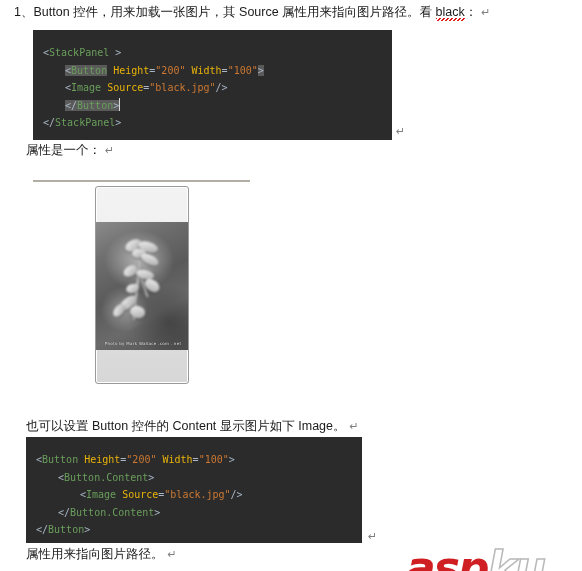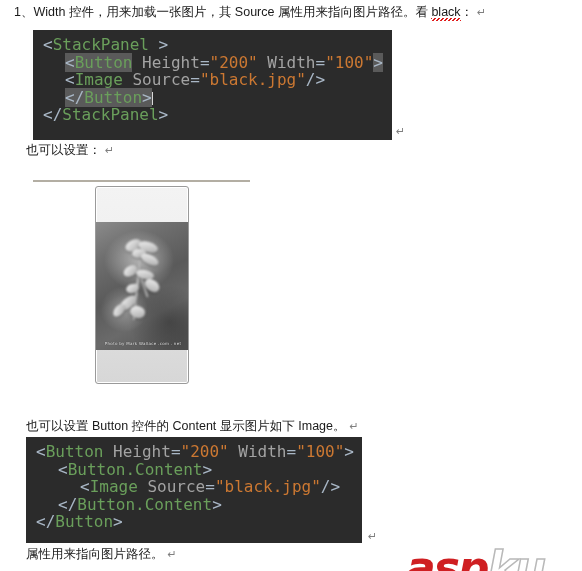--- a/index.html
+++ b/index.html
@@ -36,32 +36,32 @@
     background-repeat:repeat-x;
     background-position:left bottom;
     padding-bottom:2px;
   }
 
   
   .codeblock{
     position:absolute;
     background:#2b2b2b;
     font-family:"DejaVu Sans Mono","Liberation Mono",monospace;
-    font-size:16px;
+    font-size:10px;
     line-height:17.5px;
     color:#a9b7c6;
-    padding:6px 0 4px 0;
+    padding:14px 0 4px 0;
     box-sizing:border-box;
     white-space:pre;
     overflow:hidden;
   }
   .codeblock .ln{display:block;padding-left:10px;}
   .tag{color:#6a9f5b;}
   .brk{color:#a9b7c6;}
-  .attr{color:#a3a3a3;}
+  .attr{color:#eab308;}
   .val{color:#cc7832;}
   .sel{background:#5a5a5a;}
   .caret{
     display:inline-block;
     width:1px;height:13px;
     background:#d8d8d8;
     vertical-align:-2px;
   }
 
   
@@ -159,28 +159,28 @@
     letter-spacing:0.5px;
     margin-top:-12px;
     margin-left:62px;
     white-space:nowrap;
   }
 </style>
 </head>
 <body>
 
 <div class="para" style="left:14px;top:4px;">
-  <span>1、</span><span>Width 控件，用来加载一张图片，其 Source 属性用来指向图片路径。看 </span><span class="misspell">black</span><span>：</span><span class="pilcrow">↵</span>
+  <span>1、</span><span>Button 控件，用来加载一张图片，其 Source 属性用来指向图片路径。看 </span><span class="misspell">black</span><span>：</span><span class="pilcrow">↵</span>
 </div>
 
 <div class="codeblock" id="cb1" style="left:33px;top:30px;width:359px;height:110px;"><span class="ln" style="padding-left: 10px;"><span class="brk">&lt;</span><span class="tag">StackPanel </span><span class="brk">&gt;</span></span><span class="ln" style="padding-left: 32px;"><span class="brk sel">&lt;</span><span class="tag sel">Button</span><span class="brk"> </span><span class="attr">Height</span><span class="brk">=</span><span class="val">"200"</span><span class="brk"> </span><span class="attr">Width</span><span class="brk">=</span><span class="val">"100"</span><span class="brk sel">&gt;</span></span><span class="ln" style="padding-left: 32px;"><span class="brk">&lt;</span><span class="tag">Image</span><span class="brk"> </span><span class="attr">Source</span><span class="brk">=</span><span class="val">"black.jpg"</span><span class="brk">/&gt;</span></span><span class="ln" style="padding-left: 32px;"><span class="brk sel">&lt;/</span><span class="tag sel">Button</span><span class="brk sel">&gt;</span><span class="caret"></span></span><span class="ln" style="padding-left: 10px;"><span class="brk">&lt;/</span><span class="tag">StackPanel</span><span class="brk">&gt;</span></span></div>
 <span class="pilcrow" style="position:absolute;left:392px;top:125px;">↵</span>
 
 <div class="para" style="left:26px;top:142px;">
-  <span>也可以设置：</span><span class="pilcrow">↵</span>
+  <span>属性是一个：</span><span class="pilcrow">↵</span>
 </div>
 
 <div class="hrule" style="left:33px;top:180px;width:217px;"></div>
 
 <div class="wpfbtn" style="left:95px;top:186px;width:94px;height:198px;">
   <div class="wpfimg" style="left:0px;top:35px;width:94px;height:128px;">
     <div class="imgstage"></div>
     <div class="blurwrap">
       <div class="stem" style="left:40px;top:26px;width:3px;height:72px;transform:rotate(6deg);"></div>
       <div class="stem" style="left:46px;top:46px;width:2px;height:30px;transform:rotate(-18deg);"></div>

